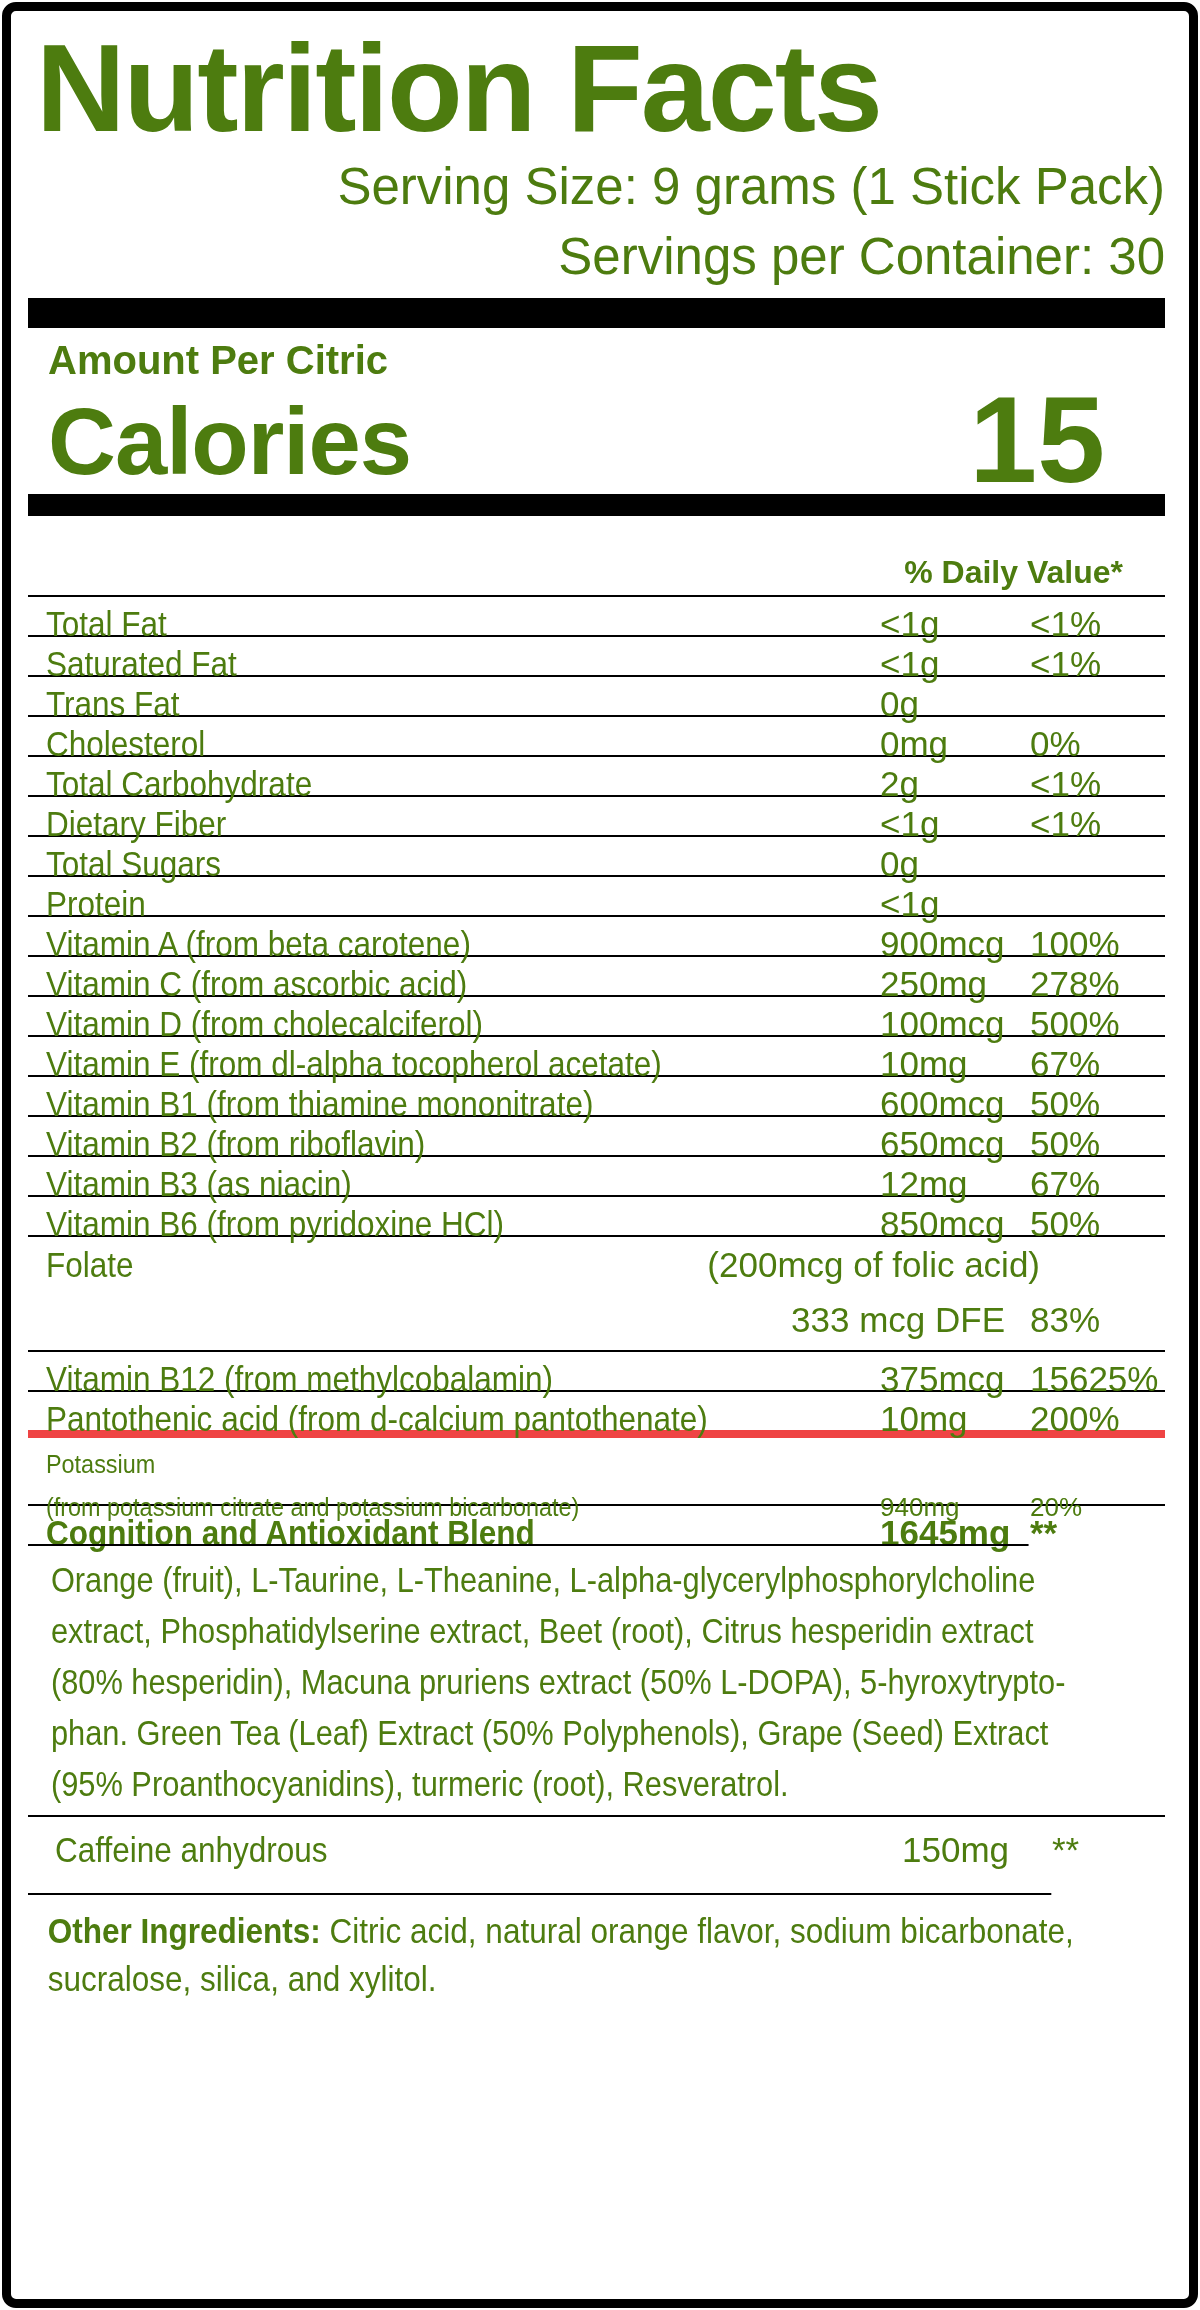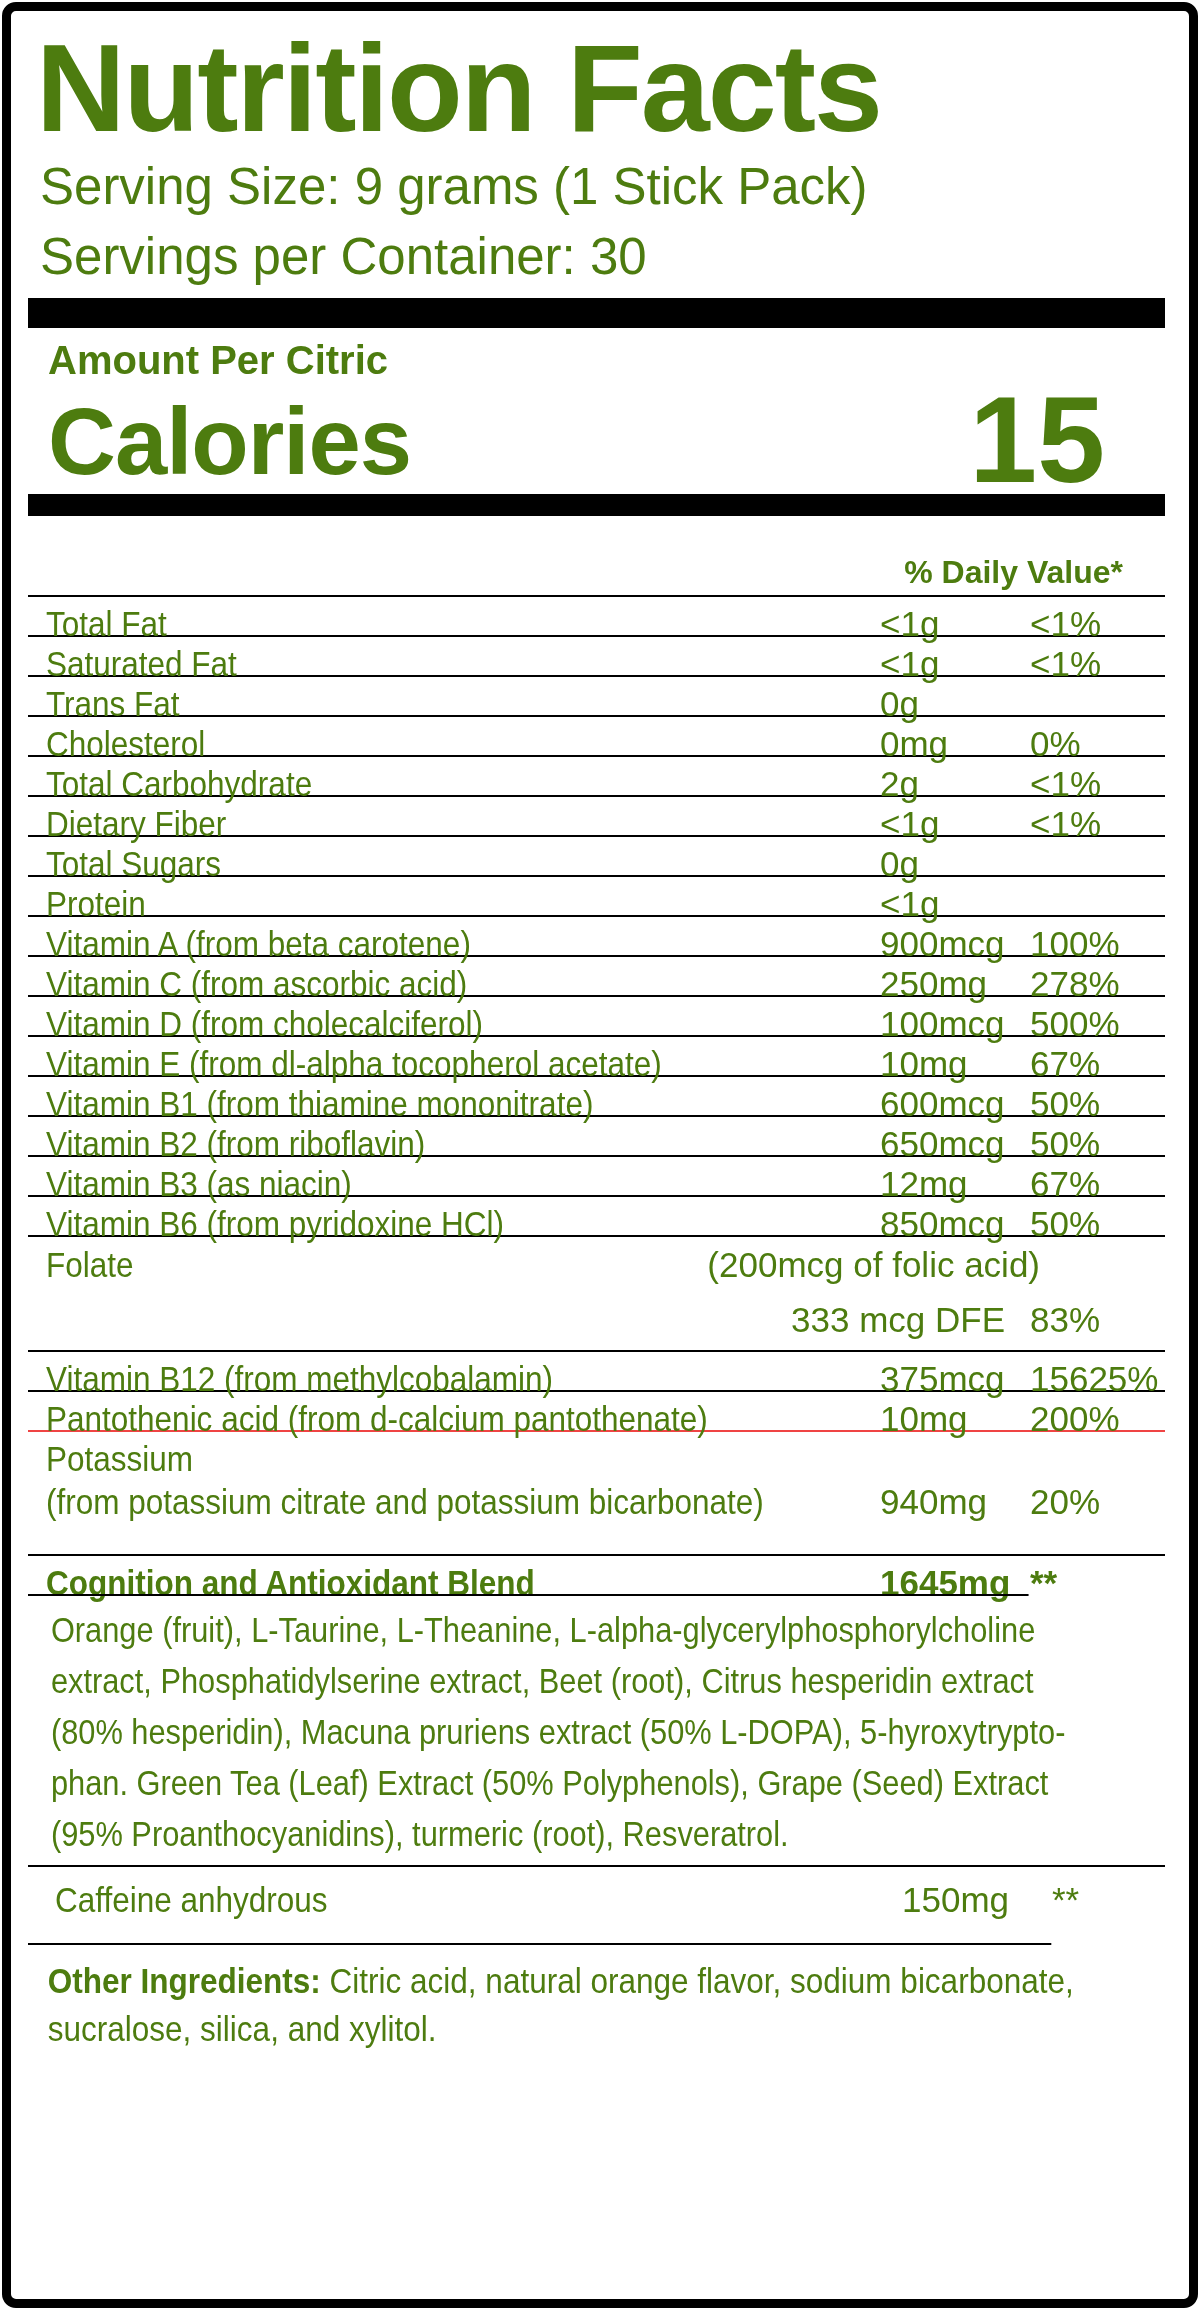--- a/index.html
+++ b/index.html
@@ -19,23 +19,23 @@
     overflow: hidden;
   }
   
   .title {
     margin: 13px 0 0 8px;
     font-size: 124px; line-height: 128px;
     font-weight: bold; letter-spacing: -2px;
     white-space: nowrap;
   }
   .serving-line {
-    margin-left: 12px;
     font-size: 51px; line-height: 70px;
     white-space: nowrap;
+    text-align: right;
   }
   .bar { background: #000; width: 100%; }
   .bar1 { height: 30px; margin-top: 6px; }
   .bar2 { height: 22px; }
   .aps { margin: 10px 0 0 20px; font-size: 40px; line-height: 44px; font-weight: bold; }
   .calories-row {
     height: 112px; box-sizing: border-box;
     display: flex; justify-content: space-between; align-items: flex-end;
     padding: 0 60px 4px 20px;
   }
@@ -65,23 +65,23 @@
     font-size: 35px; line-height: 37px;
   }
   .folate-line1 { display: flex; justify-content: space-between; }
   .folate-line1 .lbl { padding-left: 20px; transform: scaleX(0.9); transform-origin: 0 50%; }
   .folate-note { margin-right: 125px; white-space: nowrap; }
   .folate-line2 { margin-top: 18px; display: grid; grid-template-columns: 977px 1fr; }
   .folate-line2 .amt { text-align: right; white-space: nowrap; }
   .folate-line2 .dv { padding-left: 25px; white-space: nowrap; }
   
   .row-potassium {
-    border-top: 2px solid #ef4444; box-sizing: border-box;
-    padding: 8px 0 8px 0; height: 124px;
-    font-size: 35px; line-height: 37px;
+    border-top: 8px solid #ef4444; box-sizing: border-box;
+    padding: 8px 0 8px 0; height: 74px;
+    font-size: 26px; line-height: 37px;
   }
   .pot-line1 { padding-left: 20px; transform: scaleX(0.9); transform-origin: 0 50%; }
   .pot-line2 { margin-top: 6px; display: grid; grid-template-columns: 852px 150px 1fr; }
   .pot-line2 .lbl { padding-left: 20px; transform: scaleX(0.9); transform-origin: 0 50%; white-space: nowrap; }
   
   .blend-desc {
     border-top: 2px solid #000;
     padding: 8px 0 6px 26px;
     font-size: 35px; line-height: 51px;
     white-space: pre; transform: scaleX(0.88); transform-origin: 0 0;

